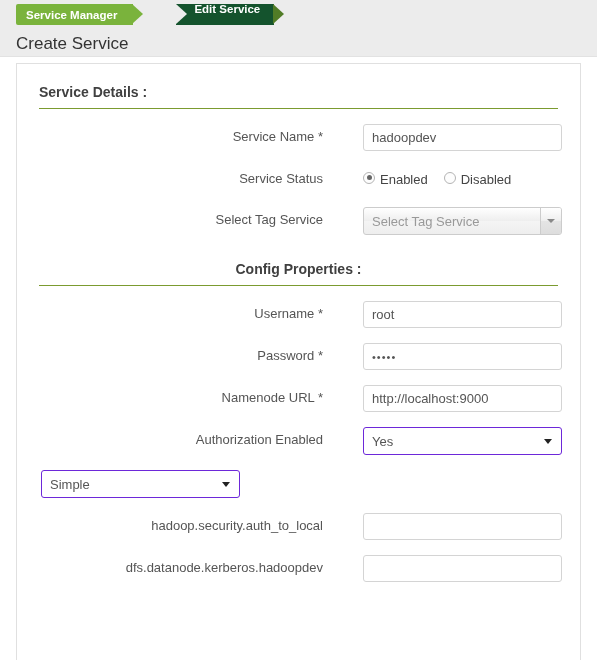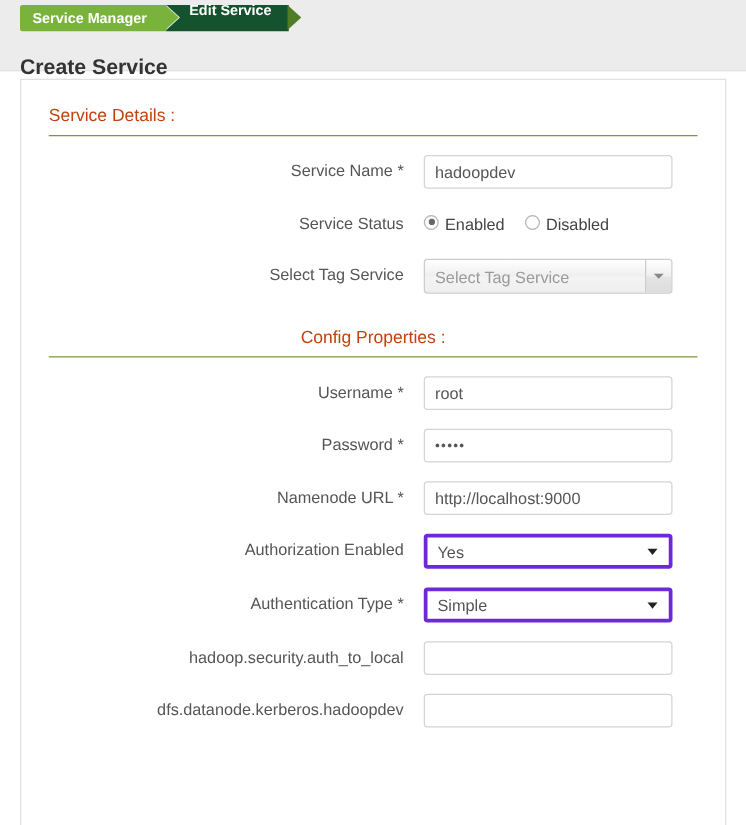--- a/index.html
+++ b/index.html
@@ -36,20 +36,21 @@
 
   
   .breadcrumb {
     position: absolute;
     left: 16px;
     top: 4px;
     height: 21px;
     display: flex;
     align-items: stretch;
     z-index: 5;
+    gap: 43px;
   }
   .crumb {
     position: relative;
     display: flex;
     align-items: center;
     height: 21px;
     color: #ffffff;
     font-size: 11.5px;
     font-weight: 600;
     white-space: nowrap;
@@ -96,23 +97,23 @@
     border-top: 10.5px solid transparent;
     border-bottom: 10.5px solid transparent;
     border-left: 11px solid #517c26;
   }
   .crumb-label { position: relative; z-index: 3; }
 
   
   .page-title {
     position: absolute;
     left: 16px;
-    top: 44px;
+    top: 34px;
     font-size: 17px;
-    font-weight: bold;
+    font-weight: normal;
     color: #333333;
     letter-spacing: 0px;
     z-index: 6;
   }
 
   
   .panel {
     position: absolute;
     left: 16px;
     top: 63px;
@@ -121,41 +122,42 @@
     background: #ffffff;
     border: 1px solid #e0e0e0;
     box-sizing: border-box;
   }
 
   .section-head {
     margin: 20px 22px 0 22px;
     padding-bottom: 8px;
     border-bottom: 1px solid #7b9b2f;
     font-size: 14px;
-    font-weight: normal;
-    color: #c2410c;
+    font-weight: bold;
+    color: #404040;
   }
 
   .form-row {
     display: flex;
     align-items: flex-start;
     margin-top: 15px;
     padding-right: 6px;
   }
   .form-row .lbl {
     width: 322px;
     text-align: right;
     padding-right: 16px;
     box-sizing: border-box;
     font-size: 13px;
     color: #555555;
     line-height: 26px;
   }
   .form-row .ctl {
     flex: 1;
+    margin-left: 24px;
   }
 
   input.txt {
     width: 199px;
     height: 27px;
     box-sizing: border-box;
     border: 1px solid #d4d4d4;
     border-radius: 3px;
     padding: 0 8px;
     font-family: "Liberation Sans", sans-serif;
@@ -245,21 +247,21 @@
     border-left: 4px solid transparent;
     border-right: 4px solid transparent;
     border-top: 4px solid #888888;
   }
 
   
   .nsel {
     width: 199px;
     height: 28px;
     box-sizing: border-box;
-    border: 3px solid #6d28d9;
+    border: 1px solid #6d28d9;
     border-radius: 3px;
     background: #ffffff;
     display: flex;
     align-items: center;
     padding: 0 8px;
     position: relative;
     font-size: 13px;
     color: #555555;
   }
   .nsel .ncaret {
@@ -359,21 +361,20 @@
     <div class="lbl">Authorization Enabled</div>
     <div class="ctl">
       <div class="nsel">
         <span>Yes</span>
         <span class="ncaret"></span>
       </div>
     </div>
   </div>
 
   <div class="form-row">
-    <div class="lbl">Authentication Type *</div>
     <div class="ctl">
       <div class="nsel">
         <span>Simple</span>
         <span class="ncaret"></span>
       </div>
     </div>
   </div>
 
   <div class="form-row">
     <div class="lbl">hadoop.security.auth_to_local</div>

